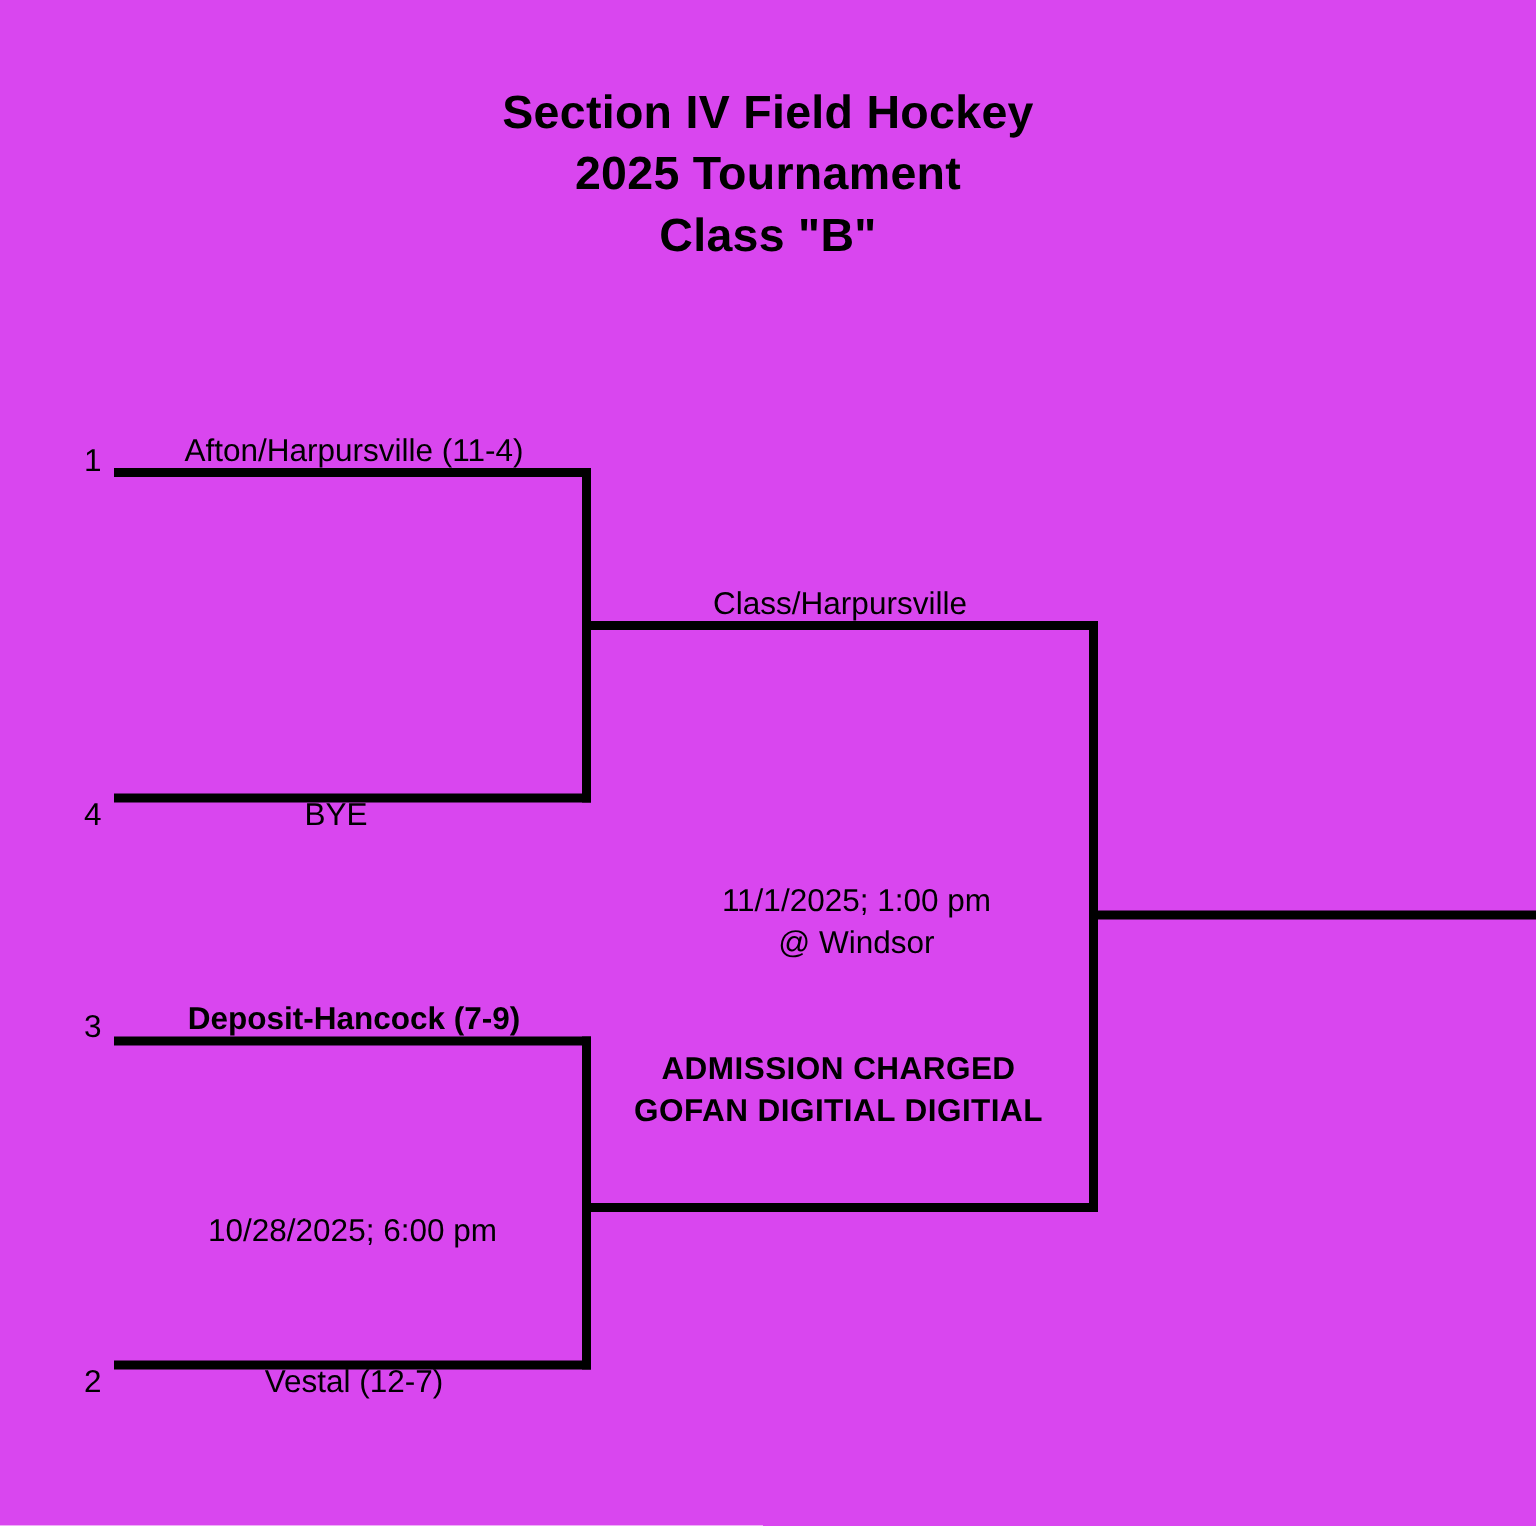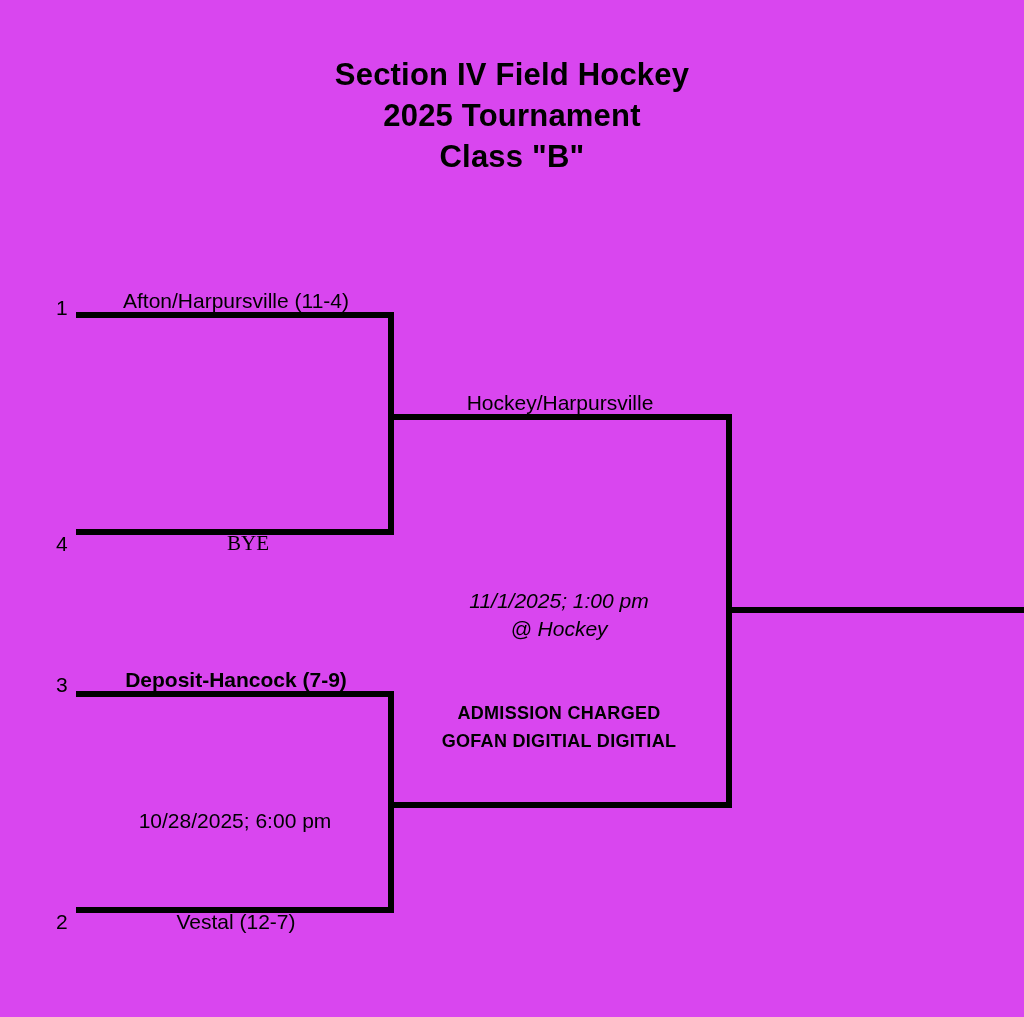--- a/index.html
+++ b/index.html
@@ -65,21 +65,21 @@
   }
   .game-info {
     position: absolute;
     font-size: 21px;
     line-height: 28px;
     text-align: center;
     white-space: nowrap;
   }
   .notice {
     position: absolute;
-    font-size: 18px;
+    font-size: 21px;
     font-weight: bold;
     line-height: 28px;
     text-align: center;
     white-space: nowrap;
     letter-spacing: 0.3px;
   }
 </style>
 </head>
 <body>
 
@@ -90,26 +90,26 @@
     <div class="title-line">2025 Tournament</div>
     <div class="title-line">Class "B"</div>
   </div>
 
   <div class="hline" style="left:76px; top:312px; width:318px;"></div>
   <div class="seed" style="left:56px; top:296px; width:26px;">1</div>
   <div class="team-label" style="left:76px; top:288px; width:320px;">Afton/Harpursville (11-4)</div>
 
   <div class="hline" style="left:76px; top:529px; width:318px;"></div>
   <div class="seed" style="left:56px; top:532px; width:26px;">4</div>
-  <div class="team-label" style="left:88px; top:531px; width:320px;font-family:Liberation Serif, serif;">BYE</div>
+  <div class="team-label" style="left:64px; top:531px; width:320px;">BYE</div>
 
   <div class="vline" style="left:388px; top:312px; height:223px;"></div>
 
   <div class="hline" style="left:388px; top:414px; width:344px;"></div>
-  <div class="team-label" style="left:390px; top:390px; width:340px;">Hockey/Harpursville</div>
+  <div class="team-label" style="left:390px; top:390px; width:340px;">Class/Harpursville</div>
 
   <div class="hline" style="left:76px; top:691px; width:318px;"></div>
   <div class="seed" style="left:56px; top:673px; width:26px;">3</div>
   <div class="team-label" style="left:76px; top:667px; width:320px;font-weight:bold;">Deposit-Hancock (7-9)</div>
 
   <div class="hline" style="left:76px; top:907px; width:318px;"></div>
   <div class="seed" style="left:56px; top:910px; width:26px;">2</div>
   <div class="team-label" style="left:76px; top:909px; width:320px;">Vestal (12-7)</div>
 
   <div class="vline" style="left:388px; top:691px; height:222px;"></div>
@@ -119,23 +119,23 @@
   </div>
 
   <div class="hline" style="left:388px; top:802px; width:344px;"></div>
   <div class="team-label" style="left:390px; top:778px; width:340px;"></div>
 
   <div class="vline" style="left:726px; top:414px; height:394px;"></div>
 
   <div class="hline" style="left:726px; top:607px; width:298px;"></div>
   <div class="team-label" style="left:730px; top:583px; width:294px;"></div>
 
-  <div class="game-info" style="left:400px; top:587px; width:318px;font-style:italic;">
+  <div class="game-info" style="left:412px; top:587px; width:318px;">
     <div>11/1/2025; 1:00 pm</div>
-    <div>@ Hockey</div>
+    <div>@ Windsor</div>
   </div>
 
   <div class="notice" style="left:400px; top:699px; width:318px;">
     <div>ADMISSION CHARGED</div>
     <div>GOFAN DIGITIAL DIGITIAL</div>
   </div>
 
 </div>
 
 </body></html>

